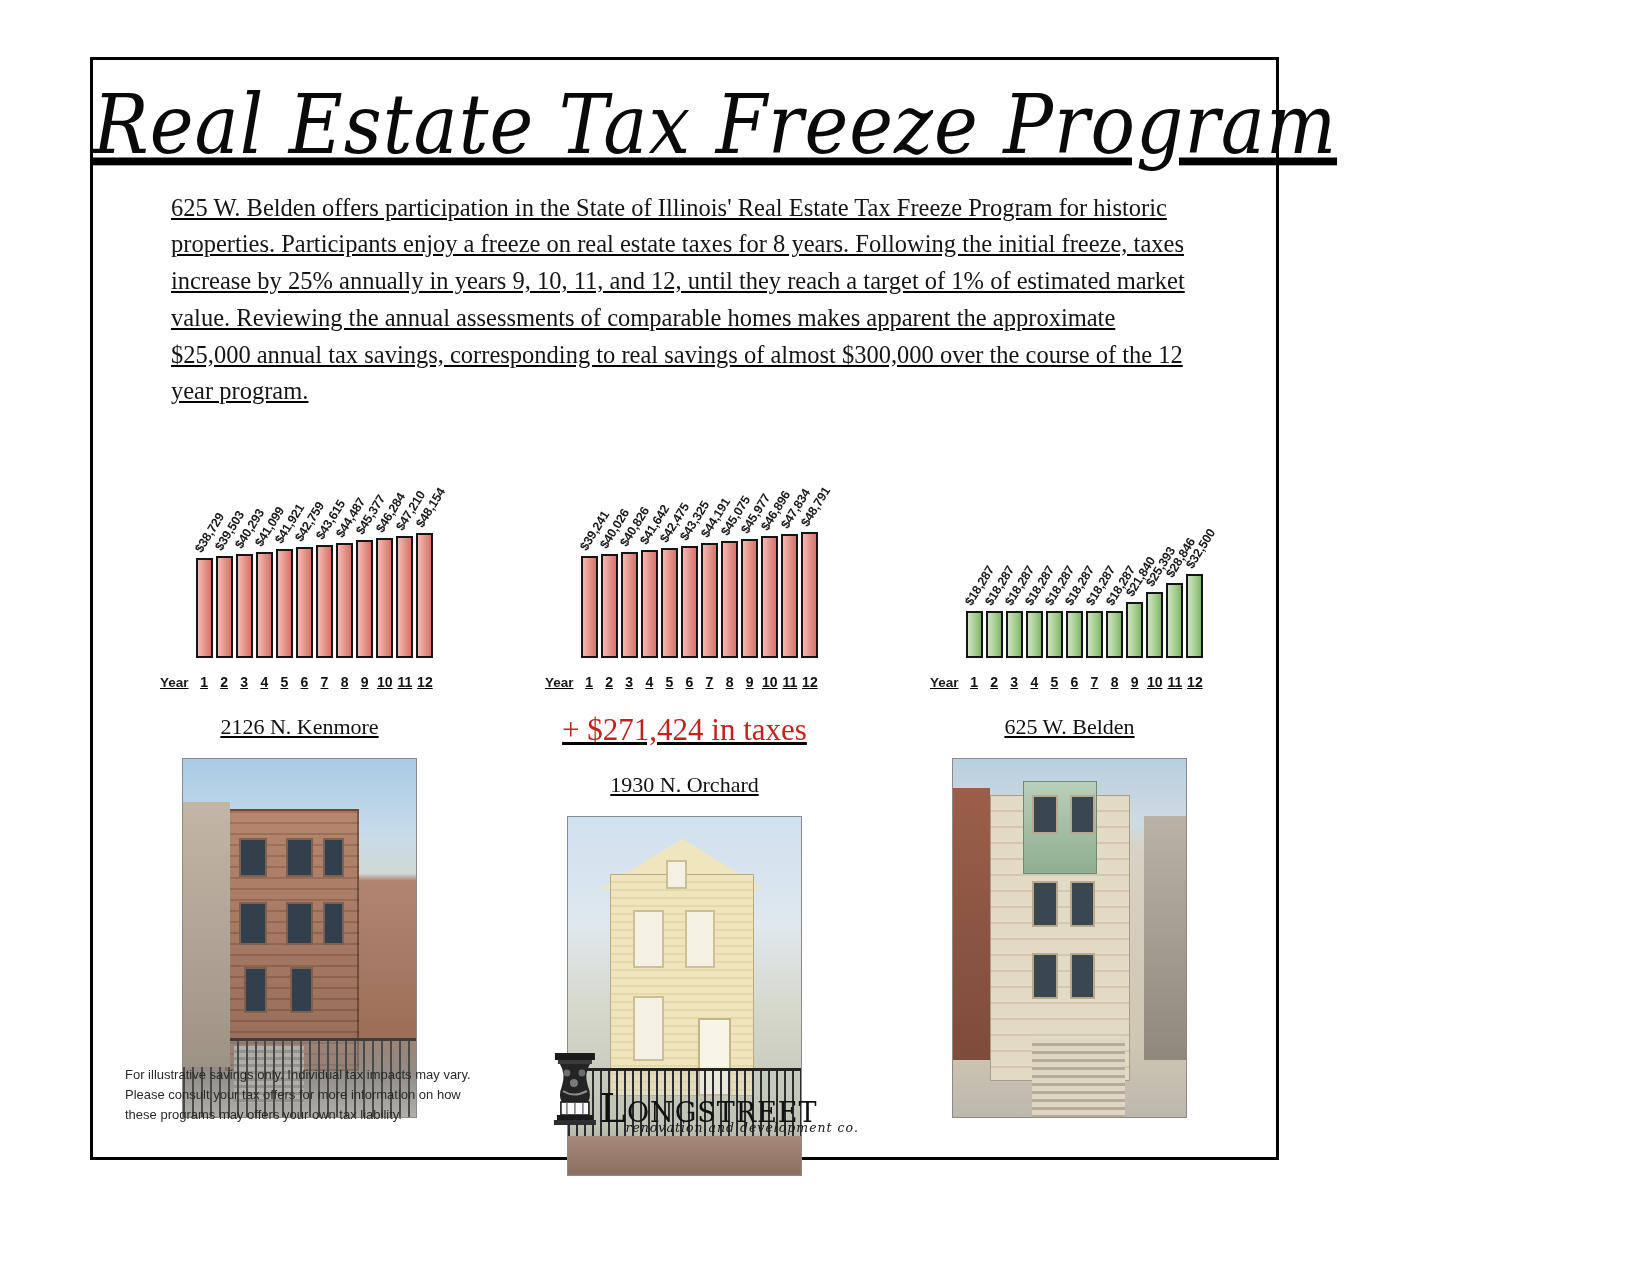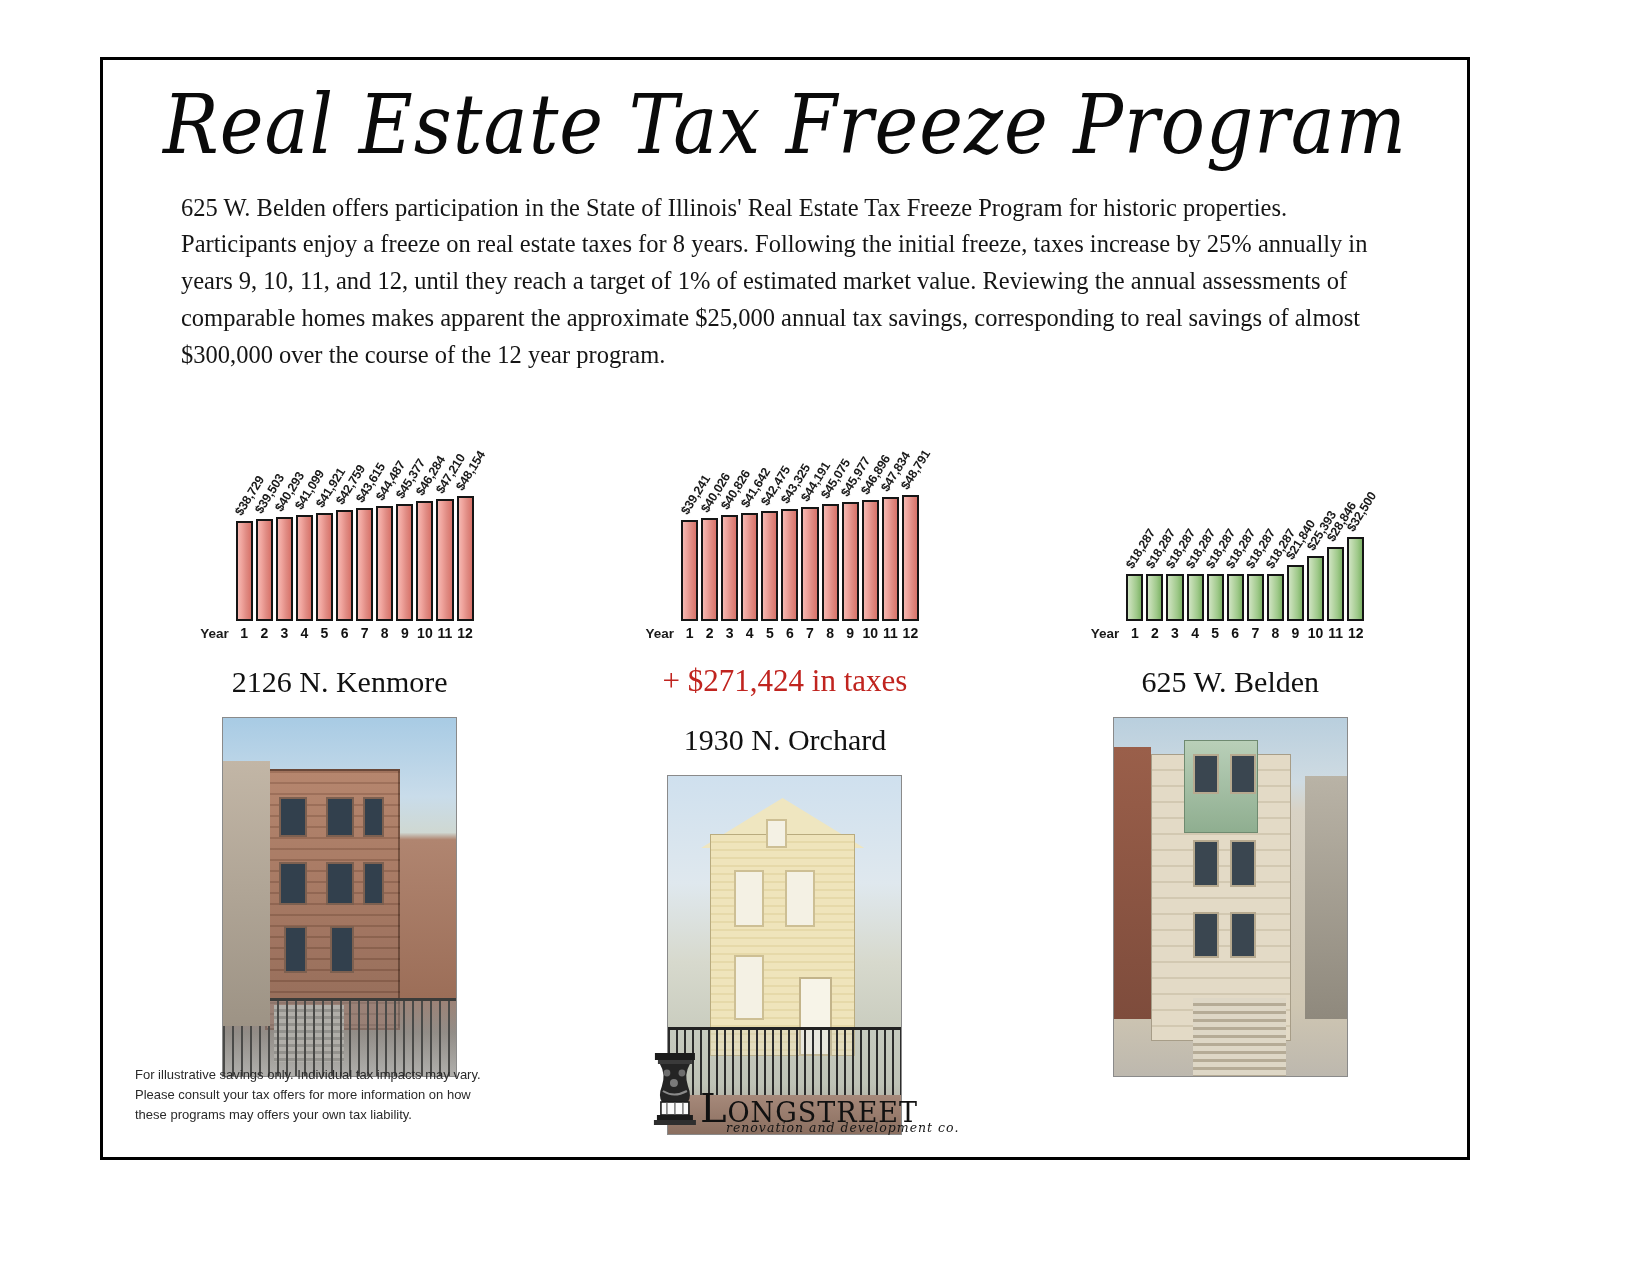--- a/index.html
+++ b/index.html
@@ -4,24 +4,25 @@
 <style>
   * { box-sizing: border-box; }
   html, body { margin:0; padding:0; }
   body {
     width:1650px; height:1275px;
     background:#ffffff;
     font-family:"Liberation Serif", serif;
     overflow:hidden;
   }
   #poster {
-    position:absolute; left:100px; top:57px;
-    width:1370px; height:1103px;
+    position:absolute; left:90px; top:57px;
+    width:1189px; height:1103px;
     border:3px solid #000;
     background:#fff;
+    text-decoration:underline;
   }
 
   
   .title {
     text-align:center;
     font-family:"DejaVu Serif", serif;
     font-style:italic;
     font-weight:400;
     font-size:74px;
     line-height:1.05;
@@ -93,21 +94,21 @@
     font-weight:bold;
     font-size:12.5px;
     color:#1a1a1a;
     letter-spacing:-0.2px;
   }
 
   .axis-row {
     width:300px;
     display:flex;
     align-items:center;
-    margin-top:4px;
+    margin-top:16px;
   }
   .year-lbl {
     width:46px;
     text-align:right;
     padding-right:7px;
     font-family:"Liberation Sans", sans-serif;
     font-size:13.5px;
     font-weight:600;
     color:#1a1a1a;
   }
@@ -129,21 +130,21 @@
     margin-top:22px;
     font-size:31px;
     font-family:"Liberation Serif", serif;
     white-space:nowrap;
   }
   .summary.red { color:#c0241f; }
   .summary.green { color:#4f9f3f; }
 
   .addr {
     margin-top:24px;
-    font-size:30px;
+    font-size:22px;
     font-family:"Liberation Serif", serif;
     color:#111;
     white-space:nowrap;
   }
 
   
   .photo {
     margin-top:18px;
     width:235px;
     height:360px;

